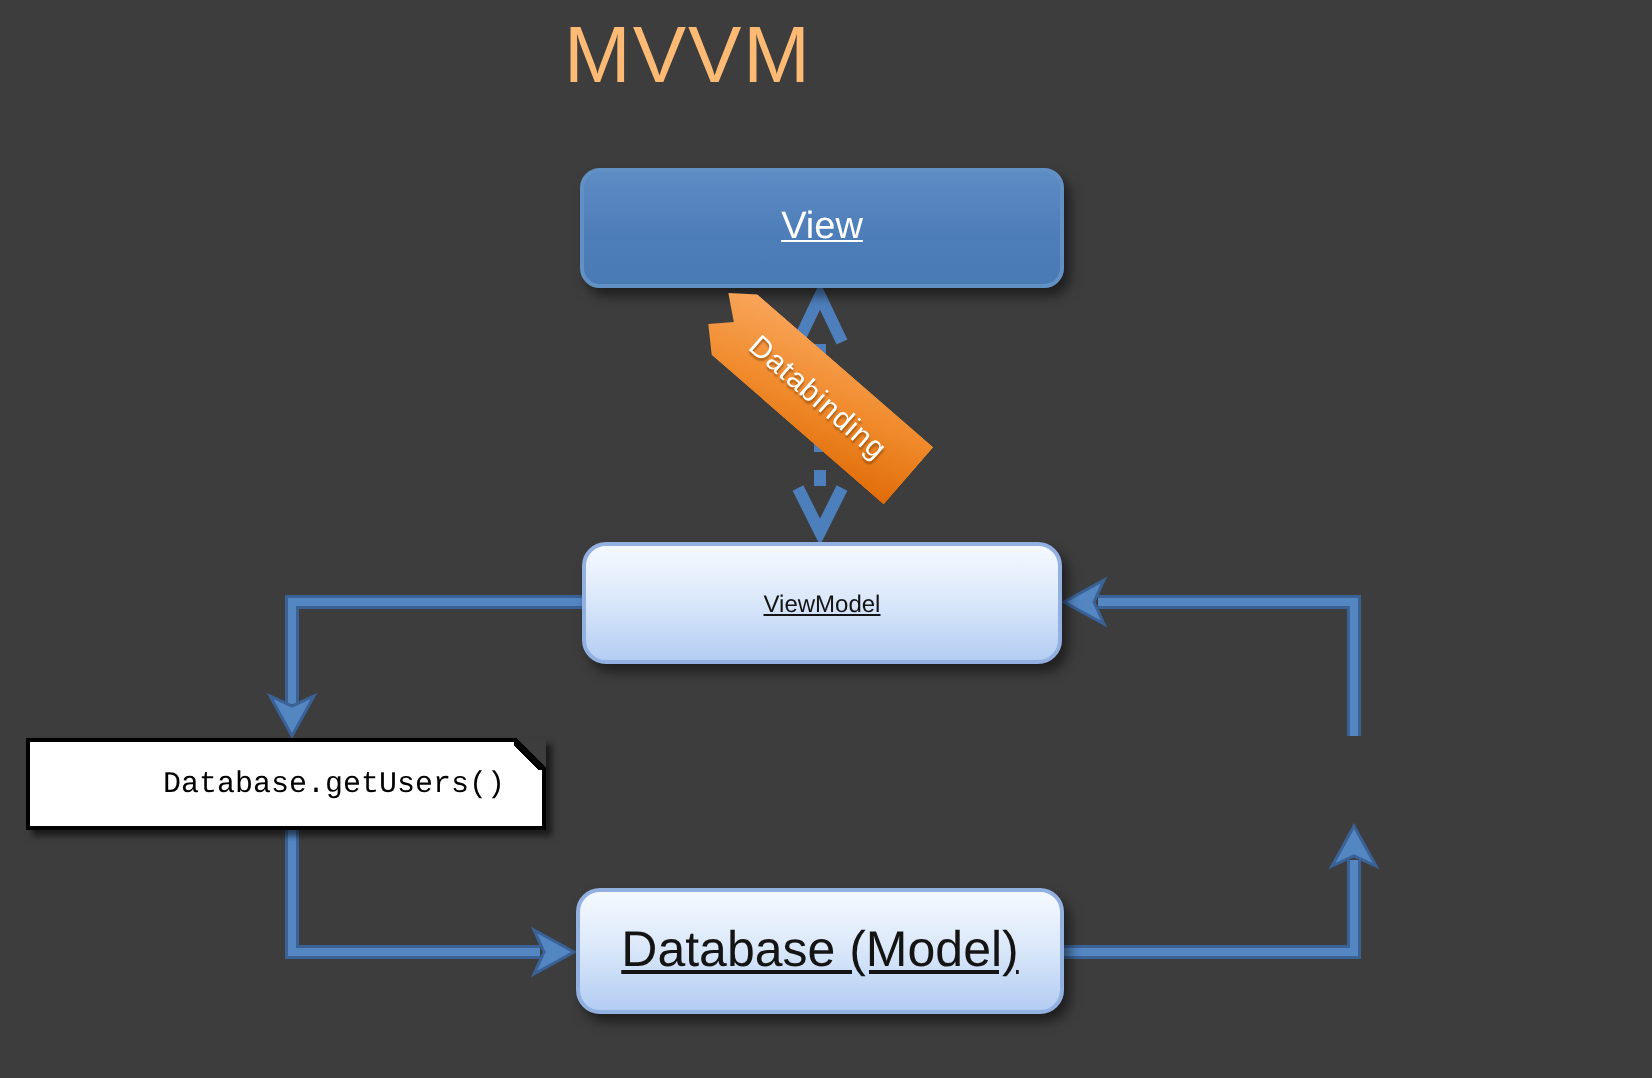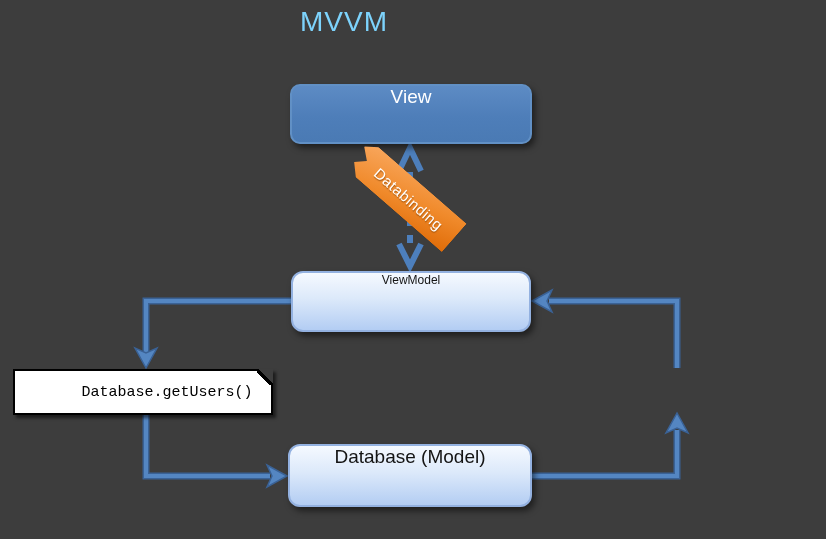--- a/index.html
+++ b/index.html
@@ -6,48 +6,49 @@
   .stage{
     position:relative;
     width:826px;height:539px;
     background:#3d3d3d;
     overflow:hidden;
     font-family:"Liberation Sans","DejaVu Sans",sans-serif;
   }
   .title{
     position:absolute;top:6px;left:0;width:688px;
     text-align:center;
-    font-size:28px;color:#7dd3fc;letter-spacing:1px;
+    font-size:40px;color:#fdba74;letter-spacing:1px;
   }
   svg.wires{position:absolute;left:0;top:0;z-index:1;}
   .c-under{stroke:#3a6296;stroke-width:7;fill:none;}
   .c-top{stroke:#5486c2;stroke-width:4;fill:none;}
   .head{fill:#5486c2;stroke:#3a6296;stroke-width:1.5;stroke-linejoin:miter;}
   .dash{stroke:#4d7fbc;stroke-width:6;fill:none;stroke-dasharray:12 9;}
   .chev{stroke:#4d7fbc;stroke-width:6;fill:none;stroke-linejoin:miter;}
 
   .node{
     position:absolute;z-index:2;
-    display:flex;justify-content:center;
+    display:flex;align-items:center;justify-content:center;
     box-sizing:border-box;
     box-shadow:3px 4px 6px rgba(0,0,0,0.5);
+    text-decoration:underline;
   }
   .node.blue{
     left:290px;top:84px;width:242px;height:60px;
     background:linear-gradient(180deg,#5d8bc4 0%,#4e7eb9 55%,#4a7ab4 100%);
     border:2px solid #6190c5;border-radius:10px;
     color:#ffffff;font-size:19px;
   }
   .node.light{
     background:linear-gradient(180deg,#f5f9ff 0%,#dce9fa 45%,#b3cdf3 100%);
     border:2px solid #93b1e0;border-radius:12px;
     color:#141414;font-size:12px;
   }
   .node.viewmodel{left:291px;top:271px;width:240px;height:61px;}
-  .node.database{left:288px;top:444px;width:244px;height:63px;font-size:19px;}
+  .node.database{left:288px;top:444px;width:244px;height:63px;font-size:25px;}
 
   .note{
     position:absolute;z-index:2;
     display:flex;align-items:center;justify-content:center;
     box-sizing:border-box;
     background:#ffffff;border:2px solid #000000;
     box-shadow:3px 3px 3px rgba(0,0,0,0.55);
     font-family:"Liberation Mono","DejaVu Sans Mono",monospace;
     font-size:15px;color:#000000;
   }

